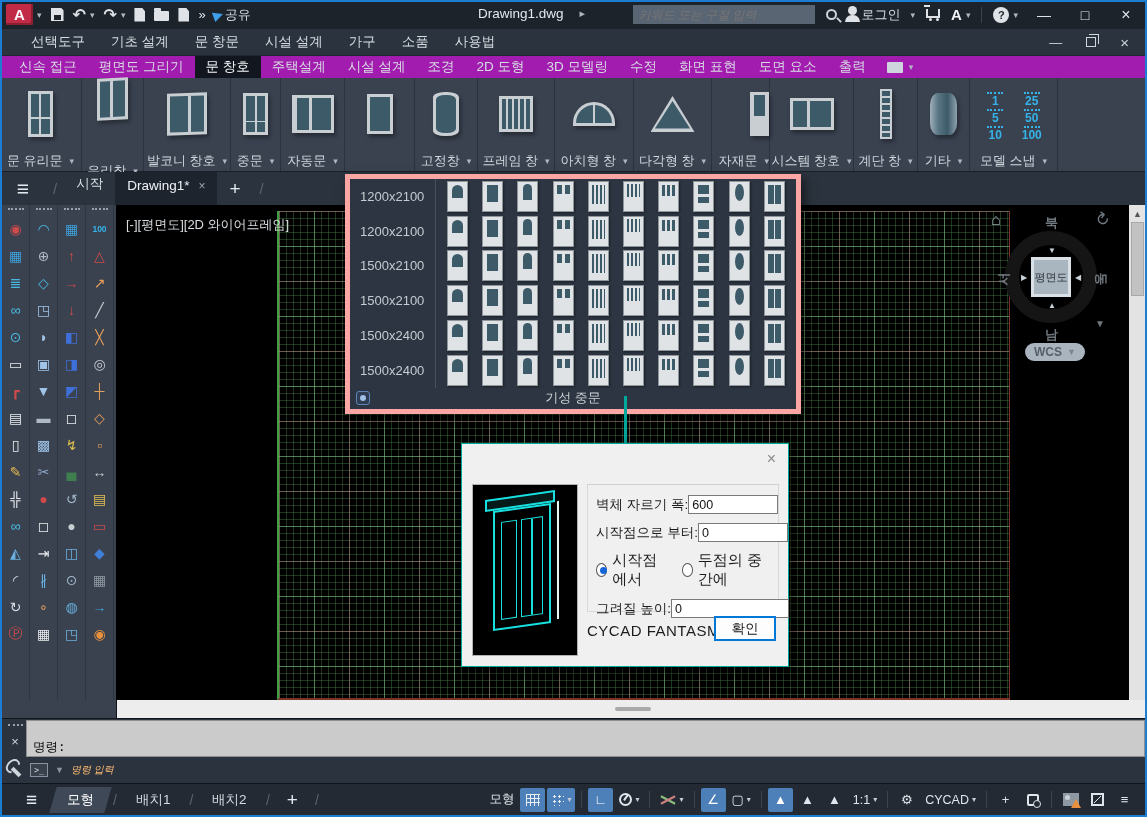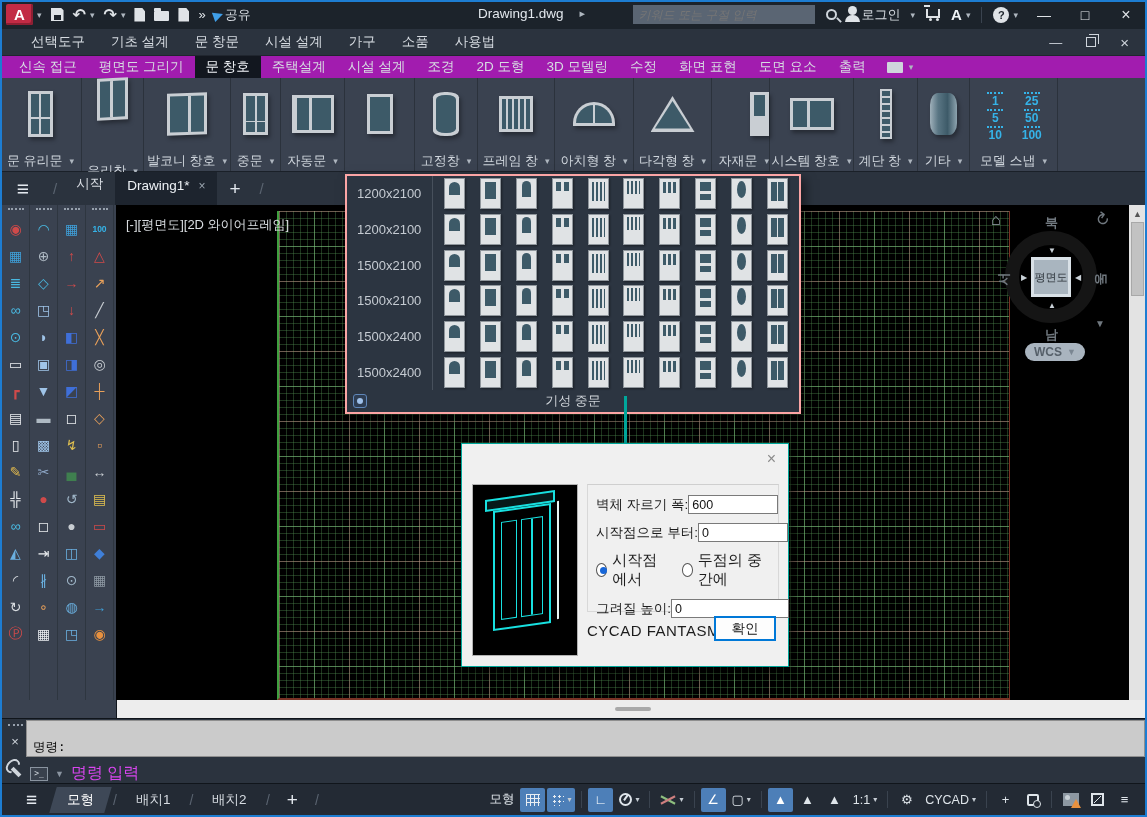--- a/index.html
+++ b/index.html
@@ -136,21 +136,21 @@
   .vc-caret{position:absolute;right:2px;bottom:24px;color:#70787f;font-size:10px}
   .wcs{position:absolute;left:30px;bottom:-8px;background:#a9b4bf;border-radius:9px;padding:2px 9px;color:#56606a;font-size:12px;font-weight:bold;display:flex;gap:5px;align-items:center}
   .wcs .c{color:#7a8692;font-size:9px}
 
   
   .vscroll{left:1129px;top:205px;width:17px;height:495px;background:#e3e3e3}
   .vscroll .up{height:17px;display:flex;align-items:center;justify-content:center;color:#555;font-size:9px}
   .vscroll .thumb{margin:0 2px;height:74px;background:#c2c2c2;border:1px solid #a8a8a8}
 
   
-  .gallery{left:345px;top:174px;width:456px;height:240px;background:#2c3541;border:2px solid #fca5a5;box-shadow:4px 5px 10px rgba(0,0,0,.5);z-index:5;display:flex;flex-direction:column}
+  .gallery{left:345px;top:174px;width:456px;height:240px;background:#2c3541;border:5px solid #fca5a5;box-shadow:4px 5px 10px rgba(0,0,0,.5);z-index:5;display:flex;flex-direction:column}
   .grow{display:flex;align-items:center;height:36px}
   .gsize{width:86px;padding-left:10px;color:#c5cbd2;font-size:13px;border-right:1px solid #47505c;align-self:stretch;display:flex;align-items:center}
   .gthumbs{flex:1;display:flex;justify-content:space-around;align-items:center;padding:0 4px}
   .gd{width:21px;height:31px;background:#e0e3e5;border:1px solid #8f969c;position:relative;box-shadow:1px 1px 2px rgba(0,0,0,.4)}
   .gp{position:absolute;background:#3d5a68}
   .p0{left:4px;right:4px;top:3px;height:13px;border-radius:8px 8px 0 0}
   .p1{left:4px;right:4px;top:3px;bottom:9px}
   .p2{left:5px;right:5px;top:2px;bottom:11px;border-radius:6px 6px 0 0}
   .p3{left:3px;right:3px;top:3px;height:9px;background:linear-gradient(to right,#3d5a68 0 40%,#e0e3e5 40% 60%,#3d5a68 60%)}
   .p4{left:3px;right:3px;top:3px;bottom:7px;background:repeating-linear-gradient(to right,#3d5a68 0 2px,#e0e3e5 2px 4px)}
@@ -197,21 +197,21 @@
   .cgut{position:absolute;left:4px;top:2px;width:22px;height:60px}
   .hgrip{width:15px;border-top:2px dotted #97a1ad;margin:3px auto 0}
   .cgx{text-align:center;color:#cfd5dc;font-size:13px;margin-top:8px}
   .wrench{position:relative;width:16px;height:16px;margin:14px auto 0;transform:rotate(-45deg)}
   .wrench::before{content:"";position:absolute;left:6px;top:4px;width:4px;height:11px;background:#cfd5dc}
   .wrench::after{content:"";position:absolute;left:2px;top:-3px;width:12px;height:8px;border:2.5px solid #cfd5dc;border-radius:50%;border-top-color:transparent;transform:rotate(180deg)}
   .chist{position:absolute;left:26px;top:1px;width:1119px;height:37px;background:#cbcbcb;border:1px solid #8f8f8f;font-family:"DejaVu Sans Mono","Liberation Mono",monospace;font-size:12.5px;color:#0a0a0a;padding:2px 6px;line-height:16px;white-space:pre}
   .cinput{position:absolute;left:30px;top:44px;display:flex;align-items:center;gap:7px}
   .pbadge{width:18px;height:14px;border:1px solid #8a94a0;background:#39414d;color:#cfd5dc;font-size:8px;display:flex;align-items:center;justify-content:center;font-family:"DejaVu Sans Mono",monospace}
   .cinput .c{color:#8a94a0;font-size:9px}
-  .cph{color:#d946ef;font-size:16px}
+  .cph{font-style:italic;color:#fdba74;font-size:10px}
 
   
   .statusbar{left:0;top:783px;width:1147px;height:32px;background:#232a34;display:flex;align-items:center;border-top:1px solid #10151b;padding:0 10px}
   .statusbar .burger2{color:#e3e8ee;font-size:19px;padding:0 16px}
   .stabs{display:flex;align-items:center}
   .stab{padding:4px 14px;font-size:13.5px;color:#d7dce2;transform:skewX(-16deg)}
   .stab>span{display:inline-block;transform:skewX(16deg)}
   .stab.active{background:#3e4857;color:#fff}
   .sslash{color:#5a6470;padding:0 5px;font-size:14px}
   .sright{margin-left:auto;display:flex;align-items:center;gap:2px}

